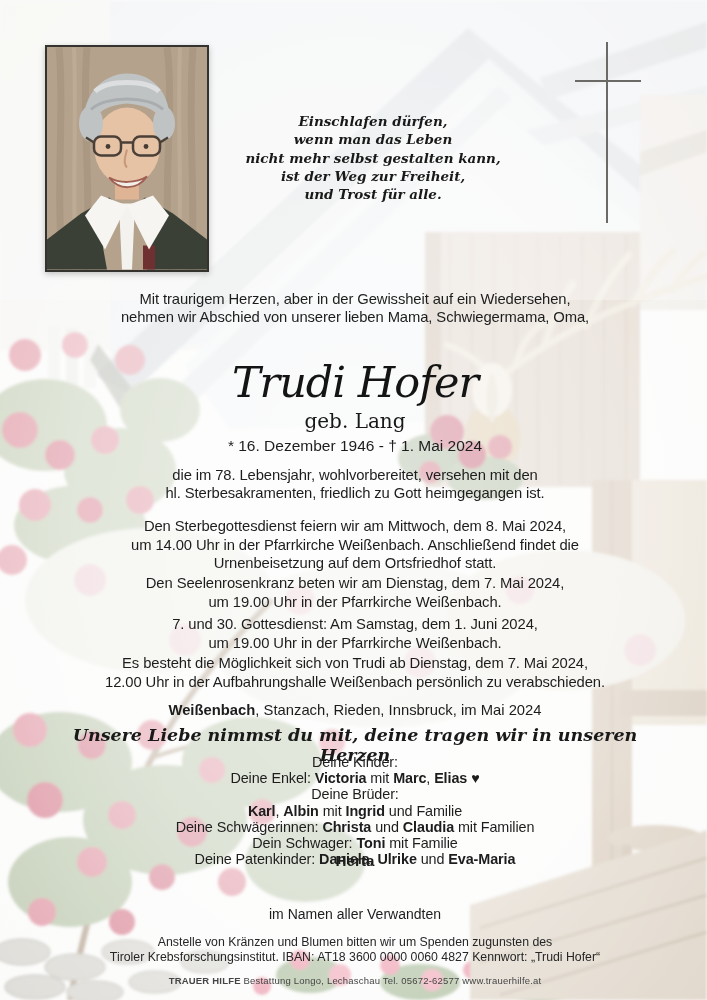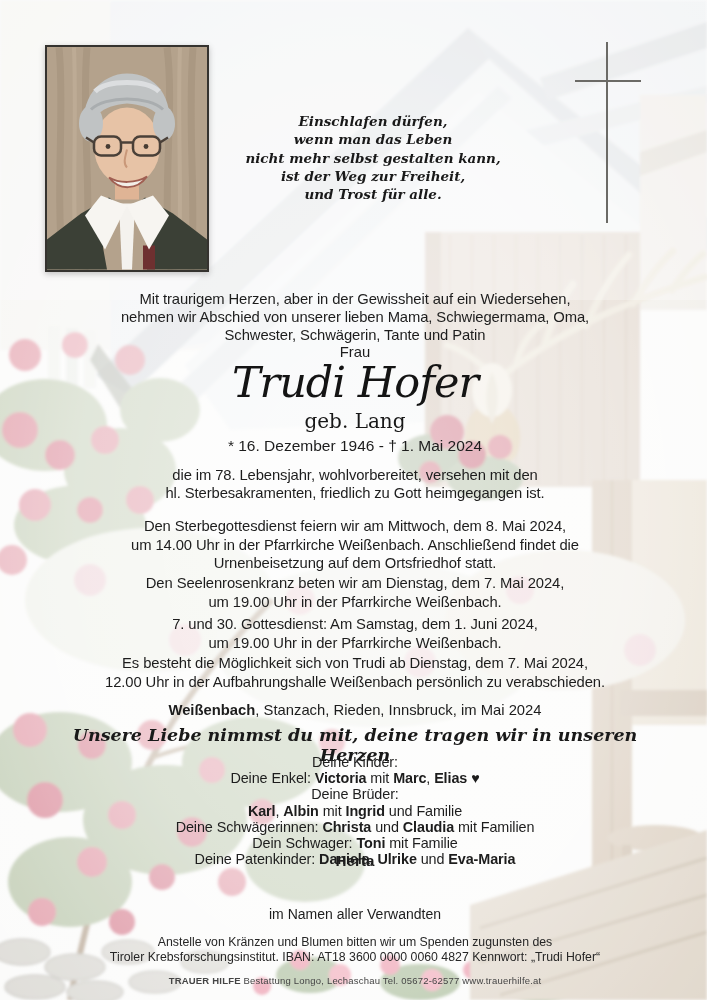--- a/index.html
+++ b/index.html
@@ -274,23 +274,21 @@
       <div>Einschlafen dürfen,</div>
       <div>wenn man das Leben</div>
       <div>nicht mehr selbst gestalten kann,</div>
       <div>ist der Weg zur Freiheit,</div>
       <div>und Trost für alle.</div>
     </div>
 
   <div class="abs intro center">
       <div>Mit traurigem Herzen, aber in der Gewissheit auf ein Wiedersehen,</div>
       <div>nehmen wir Abschied von unserer lieben Mama, Schwiegermama, Oma,</div>
-      <div>Schwester, Schwägerin, Tante und Patin</div>
-    </div>
-  <div class="abs salutation center">Frau</div>
+    </div>
 
   <div class="abs name center">Trudi Hofer</div>
   <div class="abs maiden center">geb. Lang</div>
   <div class="abs dates center">* 16. Dezember 1946 - † 1. Mai 2024</div>
 
   <div class="abs passing center">
       <div>die im 78. Lebensjahr, wohlvorbereitet, versehen mit den</div>
       <div>hl. Sterbesakramenten, friedlich zu Gott heimgegangen ist.</div>
     </div>
 

